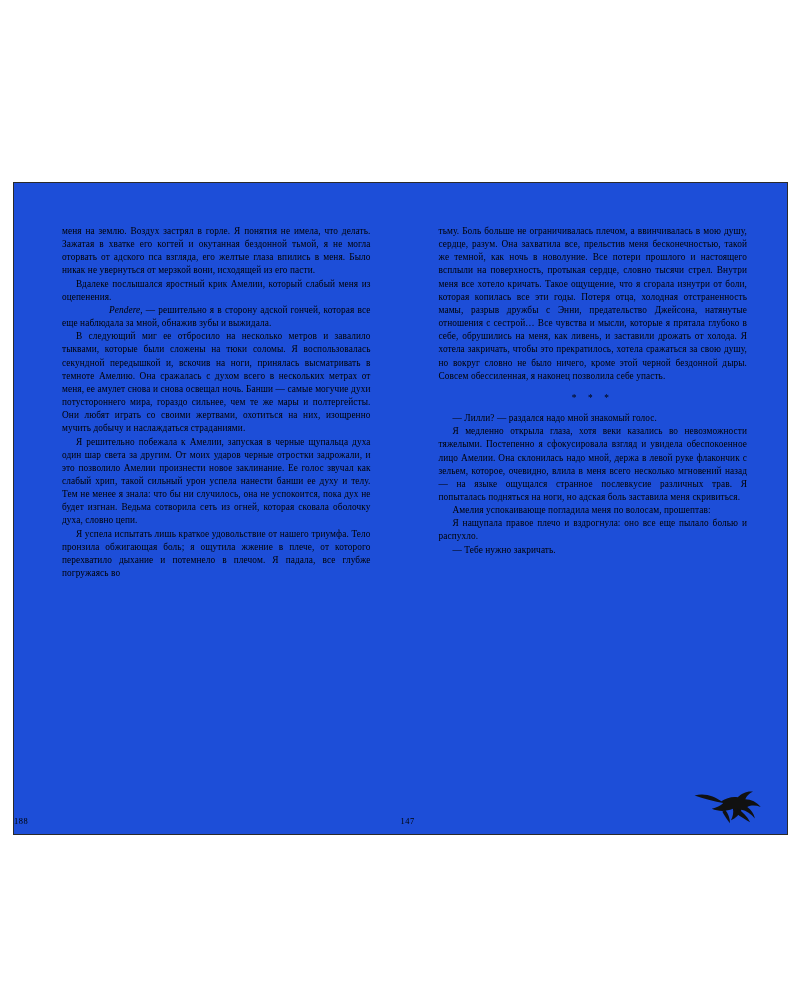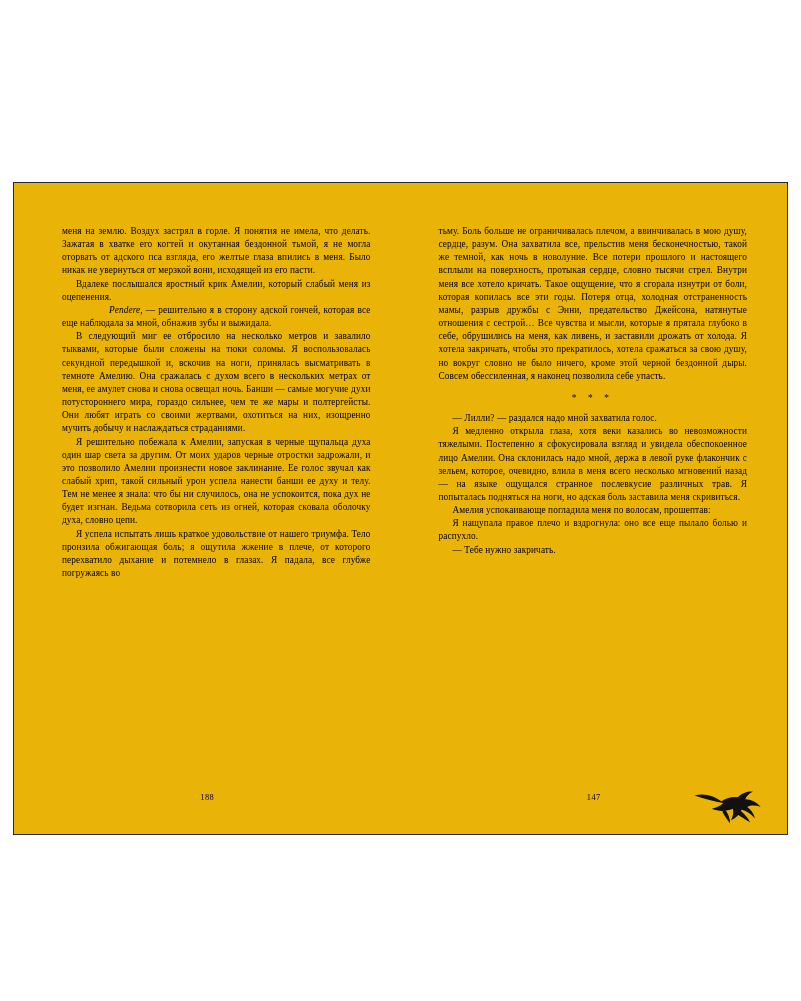--- a/index.html
+++ b/index.html
@@ -13,21 +13,21 @@
     font-family: "Liberation Serif", serif;
     color: #000000;
     overflow: hidden;
   }
   .page-scan {
     position: absolute;
     left: 13px;
     top: 182px;
     width: 775px;
     height: 653px;
-    background: #eab308;
+    background: #1d4ed8;
     border: 1px solid #2a2a2a;
     box-sizing: border-box;
   }
   .spread {
     position: absolute;
     left: 0;
     top: 0;
     width: 100%;
     height: 100%;
     display: flex;
@@ -66,24 +66,23 @@
   }
   .scene-break {
     text-align: center;
     font-size: 9.3px;
     line-height: 13.15px;
     letter-spacing: 0.5em;
     margin: 9px 0 7px 0;
   }
   .folio {
     position: absolute;
-    bottom: 32px;
+    bottom: 8px;
     left: 0;
     right: 0;
-    text-align: center;
     font-size: 8.4px;
     letter-spacing: 0.06em;
   }
   .raven {
     position: absolute;
     right: 18px;
     bottom: 6px;
     width: 78px;
     height: 46px;
     pointer-events: none;
@@ -95,30 +94,30 @@
 <div class="page-scan">
   <div class="spread">
 
     <div class="page left">
       <div class="text-col">
         <p class="no-indent">меня на землю. Воздух застрял в горле. Я понятия не имела, что делать. Зажатая в хватке его когтей и окутанная бездонной тьмой, я не могла оторвать от адского пса взгляда, его желтые глаза впились в меня. Было никак не увернуться от мерзкой вони, исходящей из его пасти.</p>
         <p>Вдалеке послышался яростный крик Амелии, который слабый меня из оцепенения.</p>
         <p><em>Pendere,</em><span> — решительно я в сторону адской гончей, которая все еще наблюдала за мной, обнажив зубы и выжидала.</span></p>
         <p>В следующий миг ее отбросило на несколько метров и завалило тыквами, которые были сложены на тюки соломы. Я воспользовалась секундной передышкой и, вскочив на ноги, принялась высматривать в темноте Амелию. Она сражалась с духом всего в нескольких метрах от меня, ее амулет снова и снова освещал ночь. Банши — самые могучие духи потустороннего мира, гораздо сильнее, чем те же мары и полтергейсты. Они любят играть со своими жертвами, охотиться на них, изощренно мучить добычу и наслаждаться страданиями.</p>
         <p>Я решительно побежала к Амелии, запуская в черные щупальца духа один шар света за другим. От моих ударов черные отростки задрожали, и это позволило Амелии произнести новое заклинание. Ее голос звучал как слабый хрип, такой сильный урон успела нанести банши ее духу и телу. Тем не менее я знала: что бы ни случилось, она не успокоится, пока дух не будет изгнан. Ведьма сотворила сеть из огней, которая сковала оболочку духа, словно цепи.</p>
-        <p>Я успела испытать лишь краткое удовольствие от нашего триумфа. Тело пронзила обжигающая боль; я ощутила жжение в плече, от которого перехватило дыхание и потемнело в глазах. Я падала, все глубже погружаясь во</p>
+        <p>Я успела испытать лишь краткое удовольствие от нашего триумфа. Тело пронзила обжигающая боль; я ощутила жжение в плече, от которого перехватило дыхание и потемнело в плечом. Я падала, все глубже погружаясь во</p>
       </div>
       <div class="folio">188</div>
     </div>
 
     <div class="page right">
       <div class="text-col">
         <p class="no-indent">тьму. Боль больше не ограничивалась плечом, а ввинчивалась в мою душу, сердце, разум. Она захватила все, прельстив меня бесконечностью, такой же темной, как ночь в новолуние. Все потери прошлого и настоящего всплыли на поверхность, протыкая сердце, словно тысячи стрел. Внутри меня все хотело кричать. Такое ощущение, что я сгорала изнутри от боли, которая копилась все эти годы. Потеря отца, холодная отстраненность мамы, разрыв дружбы с Энни, предательство Джейсона, натянутые отношения с сестрой… Все чувства и мысли, которые я прятала глубоко в себе, обрушились на меня, как ливень, и заставили дрожать от холода. Я хотела закричать, чтобы это прекратилось, хотела сражаться за свою душу, но вокруг словно не было ничего, кроме этой черной бездонной дыры. Совсем обессиленная, я наконец позволила себе упасть.</p>
         <div class="scene-break">* * *</div>
-        <p>— Лилли? — раздался надо мной захватила голос.</p>
+        <p>— Лилли? — раздался надо мной знакомый голос.</p>
         <p>Я медленно открыла глаза, хотя веки казались во невозможности тяжелыми. Постепенно я сфокусировала взгляд и увидела обеспокоенное лицо Амелии. Она склонилась надо мной, держа в левой руке флакончик с зельем, которое, очевидно, влила в меня всего несколько мгновений назад — на языке ощущался странное послевкусие различных трав. Я попыталась подняться на ноги, но адская боль заставила меня скривиться.</p>
         <p>Амелия успокаивающе погладила меня по волосам, прошептав:</p>
         <p>Я нащупала правое плечо и вздрогнула: оно все еще пылало болью и распухло.</p>
         <p>— Тебе нужно закричать.</p>
       </div>
       <div class="folio">147</div>
 
       <svg class="raven" viewBox="0 0 160 96">
         <path fill="#111111" d="M6 28 C28 22 48 30 62 40 C72 34 84 30 96 32 C104 24 116 18 128 20 C120 24 114 30 112 36 C124 36 136 42 144 52 C134 48 124 48 116 52 C124 58 130 66 132 76 C124 66 114 60 104 58 C100 68 92 76 82 80 C86 72 88 64 86 56 C72 62 56 62 42 56 C52 54 60 50 66 44 C48 40 28 36 6 28 Z"></path>
         <path fill="#111111" d="M96 56 C106 62 116 72 122 84 C112 78 102 72 94 66 Z"></path>

